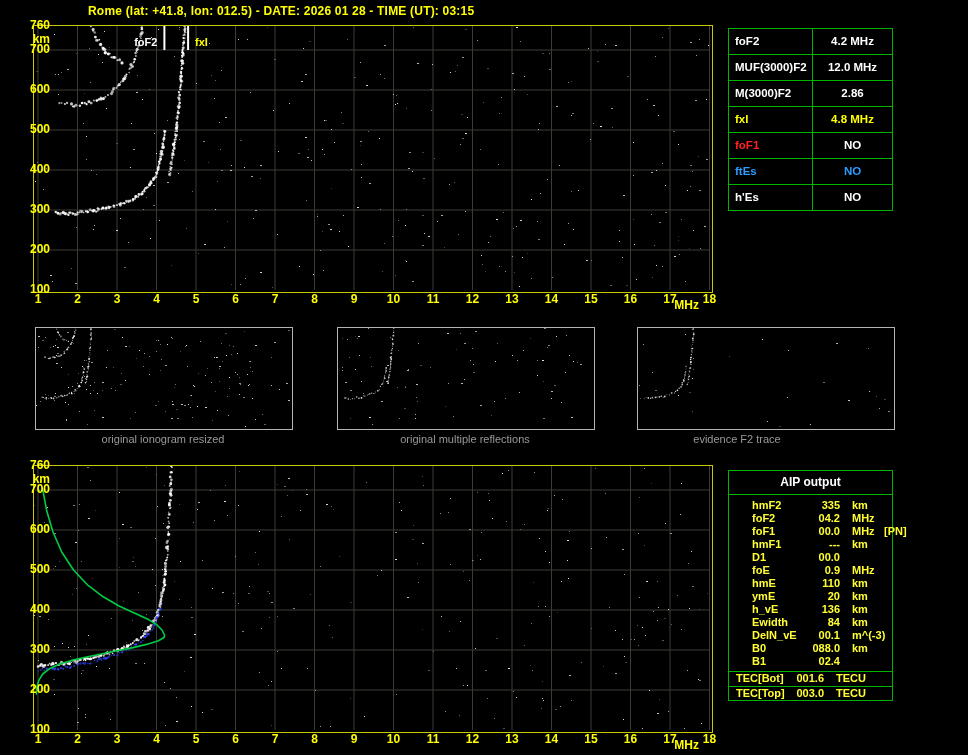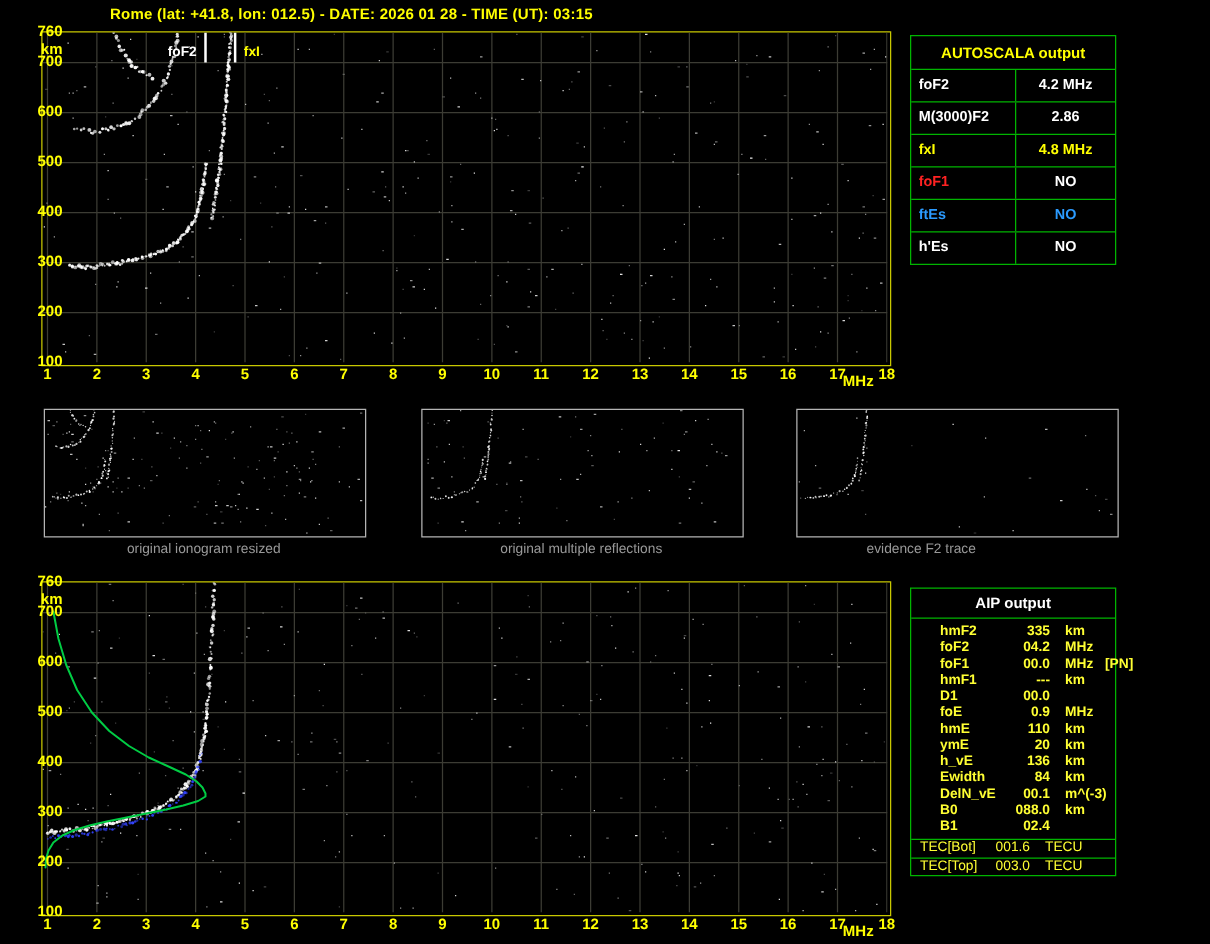--- a/index.html
+++ b/index.html
@@ -21,21 +21,21 @@
   .as-row:last-child{border-bottom:none;}
   .as-label{flex:0 0 84px;padding-left:6px;border-right:1px solid #00b400;box-sizing:border-box;}
   .as-value{flex:1;text-align:center;}
   .aip-table{position:absolute;left:728px;top:470px;width:163px;border:1px solid #00b400;background:#000;}
   .aip-header{padding:4px 0 5px 0;text-align:center;color:#ffffff;font-size:12px;font-weight:bold;border-bottom:1px solid #00b400;}
   .aip-body{padding:4px 0 3px 7px;margin-left:16px;}
   .aip-row{display:grid;grid-template-columns:52px 36px 40px auto;color:#ffff33;font-size:11px;font-weight:bold;line-height:13px;}
   .aip-row .val{text-align:right;}
   .aip-row .unit{padding-left:12px;}
   .aip-row .extra{padding-left:4px;}
-  .tec-row{display:grid;grid-template-columns:52px 36px 40px auto;color:#ffff33;font-size:11px;font-weight:normal;line-height:13.5px;border-top:1px solid #00b400;padding-left:7px;}
+  .tec-row{display:grid;grid-template-columns:52px 36px 40px auto;color:#ffff33;font-size:11px;font-weight:bold;line-height:13.5px;border-top:1px solid #00b400;padding-left:7px;}
   .tec-row .val{text-align:right;}
   .tec-row .unit{padding-left:12px;}
 </style>
 </head>
 <body>
 
 <div class="screen">
 
   <div class="title">Rome (lat: +41.8, lon: 012.5) - DATE: 2026 01 28 - TIME (UT): 03:15</div>
 
@@ -1982,25 +1982,28 @@
         <circle cx="55.0" cy="1.5" r="0.67" fill="#ffffff" opacity="0.83"></circle>
         <circle cx="55.2" cy="-0.1" r="0.73" fill="#ffffff" opacity="0.95"></circle>
       </svg>
   </div>
 
   <div class="caption" style="left:35px;top:433px;width:256px">original ionogram resized</div>
   <div class="caption" style="left:337px;top:433px;width:256px">original multiple reflections</div>
   <div class="caption" style="left:609px;top:433px;width:256px">evidence F2 trace</div>
 
   <div class="as-table">
-    <div class="as-header">AUTOSCALA output</div>
     <div id="as-rows">
         <div class="as-row">
           <div class="as-label" style="color: rgb(255, 255, 255);">foF2</div>
           <div class="as-value" style="color: rgb(255, 255, 255);">4.2 MHz</div>
+        </div>
+        <div class="as-row">
+          <div class="as-label" style="color: rgb(255, 255, 255);">MUF(3000)F2</div>
+          <div class="as-value" style="color: rgb(255, 255, 255);">12.0 MHz</div>
         </div>
         <div class="as-row">
           <div class="as-label" style="color: rgb(255, 255, 255);">M(3000)F2</div>
           <div class="as-value" style="color: rgb(255, 255, 255);">2.86</div>
         </div>
         <div class="as-row">
           <div class="as-label" style="color: rgb(255, 255, 0);">fxI</div>
           <div class="as-value" style="color: rgb(255, 255, 0);">4.8 MHz</div>
         </div>
         <div class="as-row">

